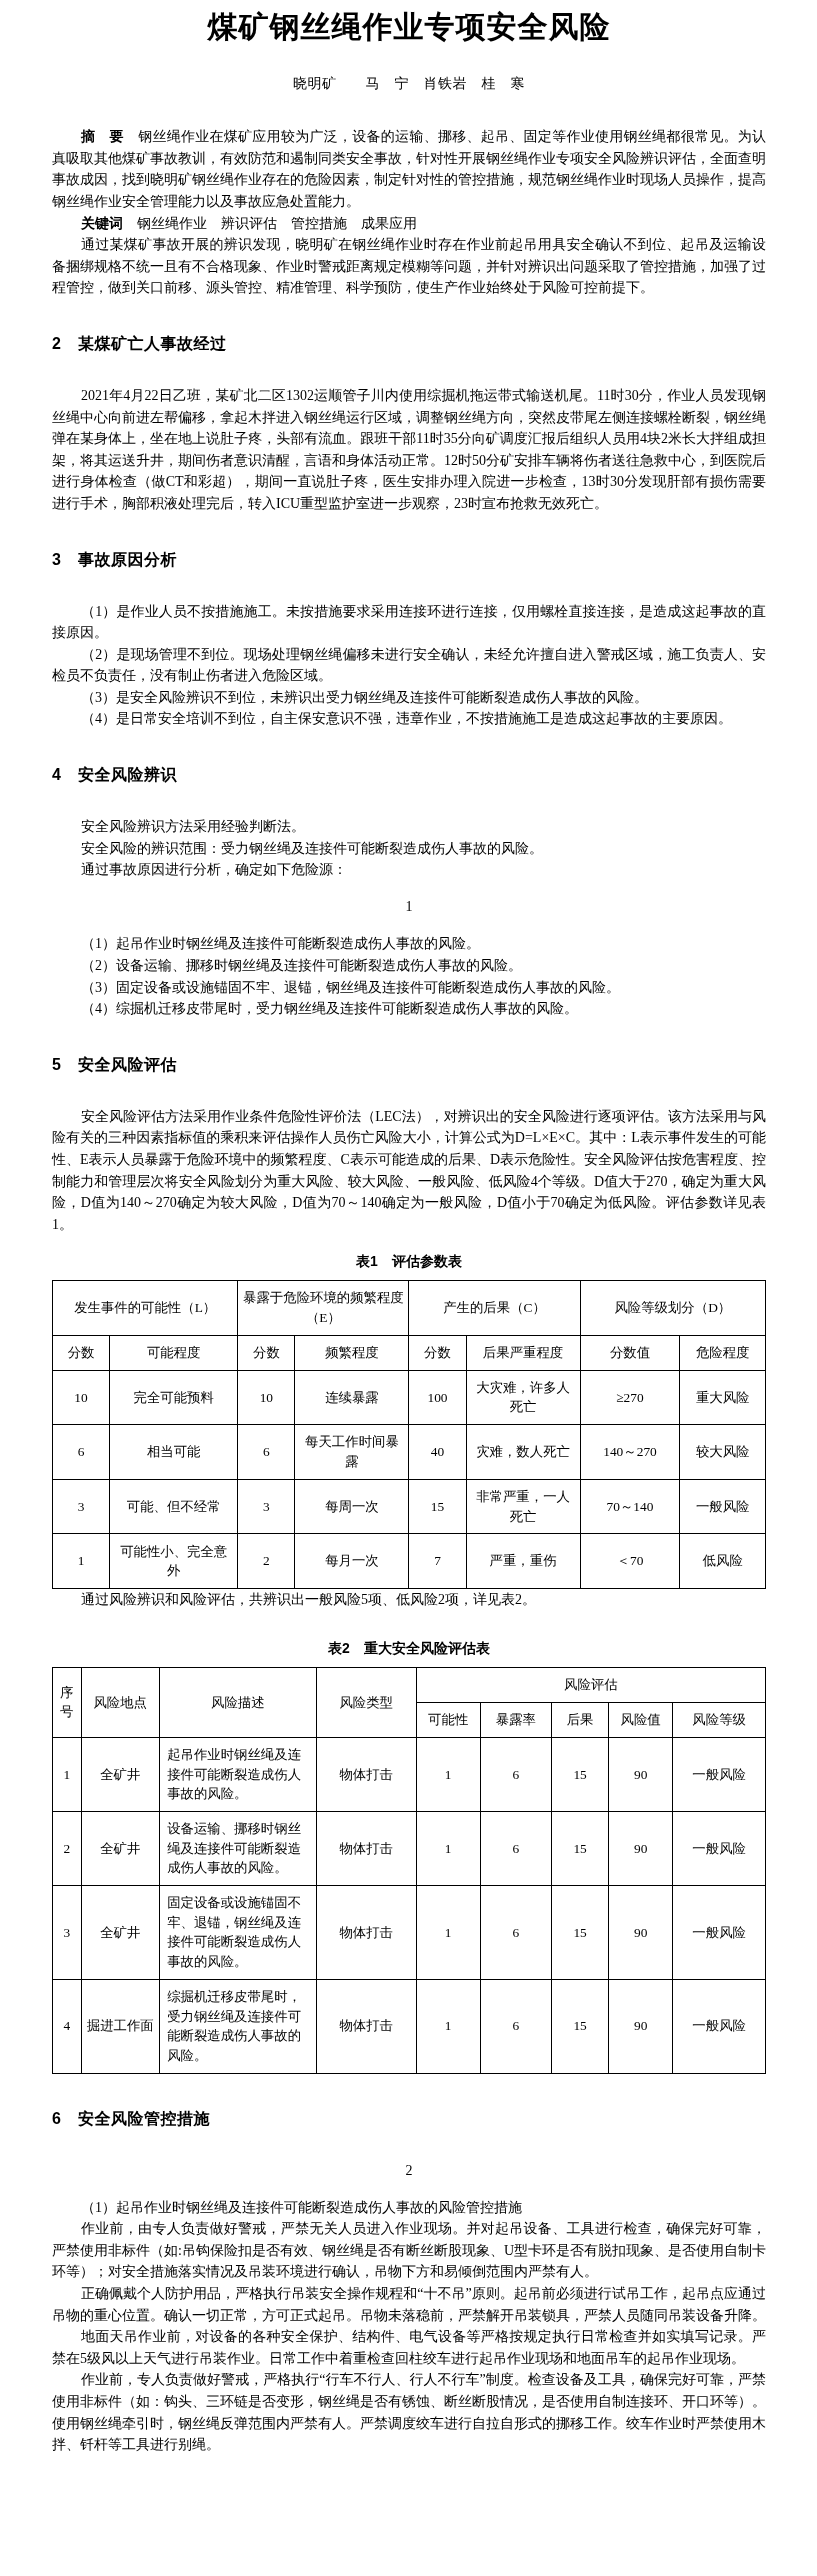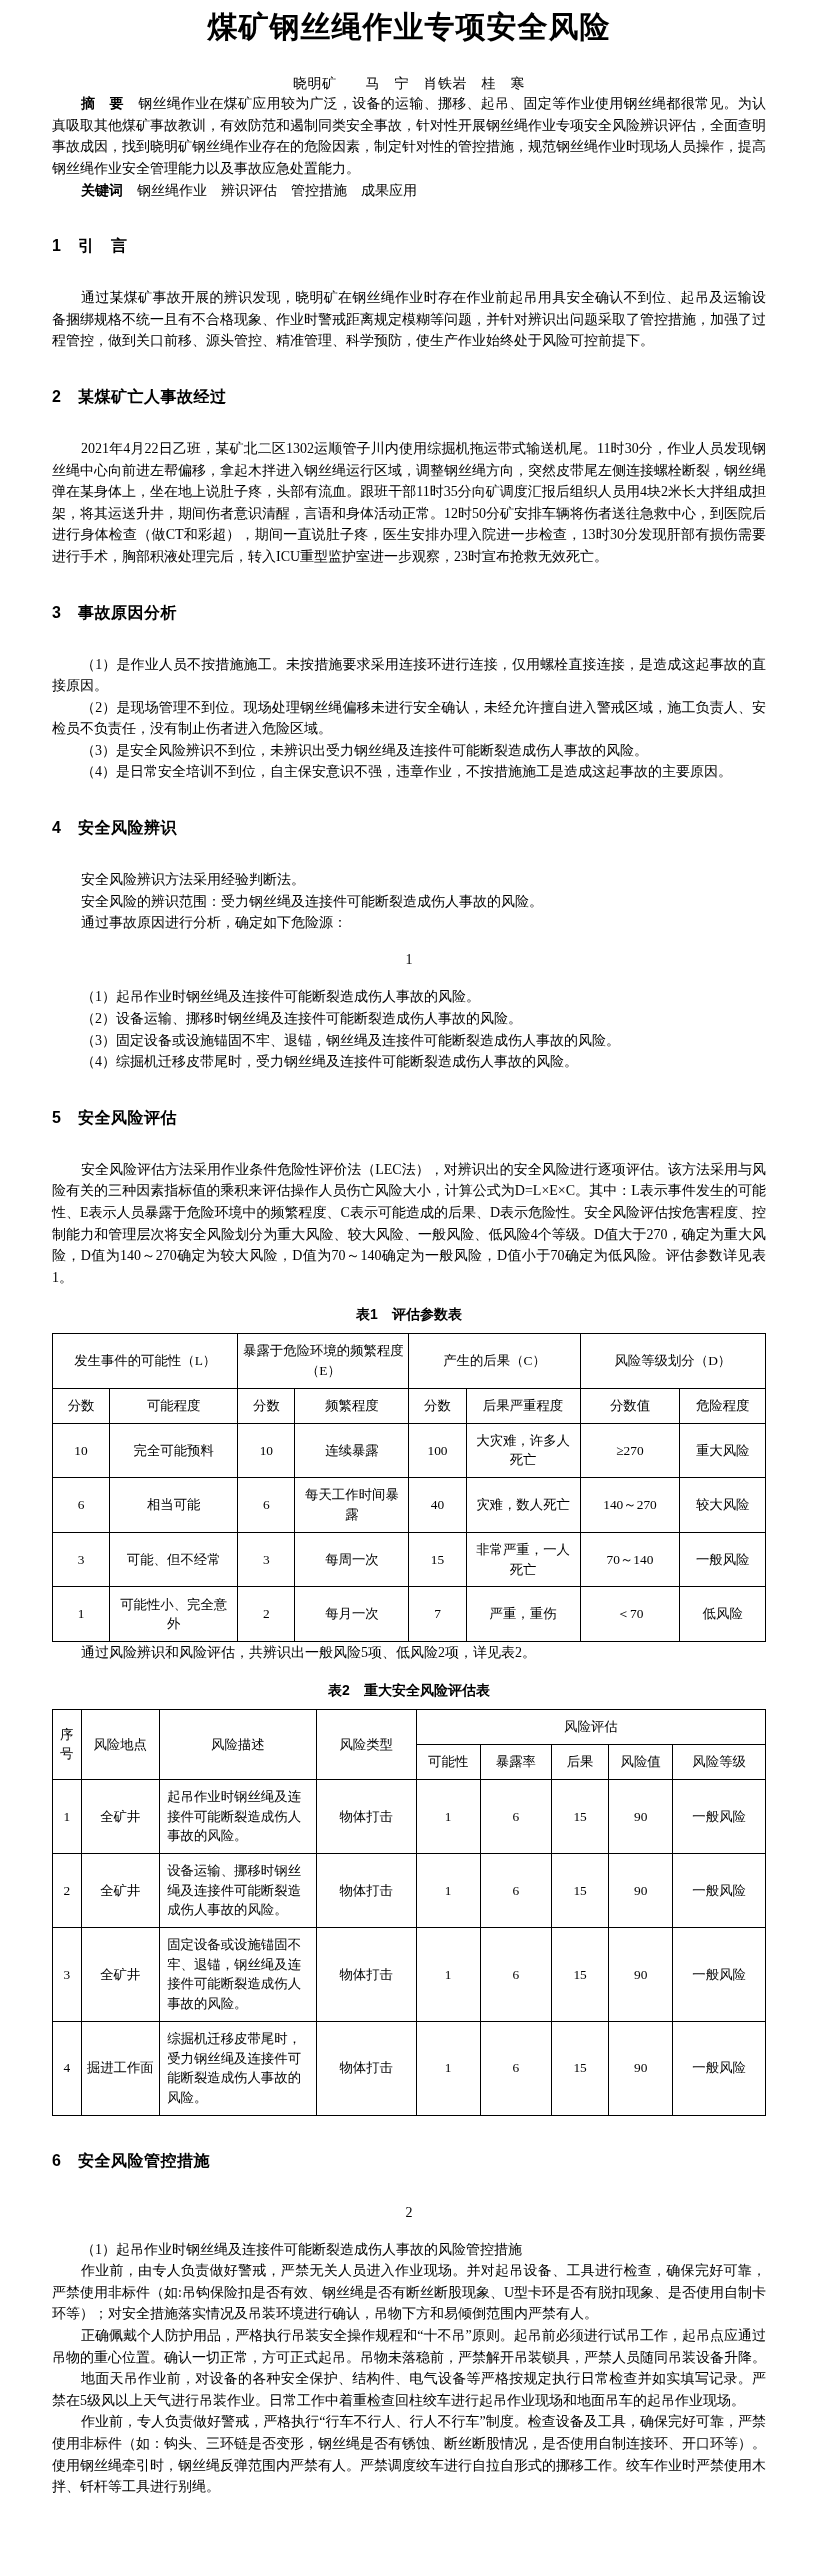--- a/index.html
+++ b/index.html
@@ -3,21 +3,21 @@
 <meta charset="utf-8">
 <style>
   html,body{margin:0;padding:0;background:#ffffff;color:#000;}
   body{width:818px;min-height:2959px;font-family:"Liberation Serif","DejaVu Serif",serif;}
   .page{box-sizing:border-box;width:818px;min-height:2959px;padding:8.2px 52px 15.5px 52px;}
   .title{font-family:"Liberation Sans","DejaVu Sans",sans-serif;font-weight:700;
          font-size:30px;line-height:37px;text-align:center;margin:0;letter-spacing:1px;}
   .authors{font-size:14px;text-align:center;margin-top:30px;letter-spacing:0.5px;}
   p.body{font-size:14px;line-height:21.6px;margin:0;text-indent:29px;text-align:justify;}
   .lbl{font-family:"Liberation Sans","DejaVu Sans",sans-serif;font-weight:700;}
-  .abstract-block{}
+  .abstract-block{margin-top:33px;}
   .keywords{margin-top:2.1px;}
   h2.sec{font-family:"Liberation Sans","DejaVu Sans",sans-serif;font-weight:700;
          font-size:16px;margin:35px 0 30px 0;letter-spacing:0.5px;}
   .pagenum{font-size:14px;text-align:center;margin:15.5px 0;line-height:21.6px;}
   .tbl-caption{font-family:Liberation Sans, sans-serif;font-weight:700;
                font-size:14px;text-align:center;margin:17.5px 0 9.3px 0;}
   table.grid{width:100%;border-collapse:collapse;border:1.5px solid #000;font-size:13.4px;}
   table.grid th,table.grid td{border:1px solid #000;text-align:center;vertical-align:middle;
                padding:7.2px 4.1px;line-height:19.6px;font-weight:400;}
   table.grid td.left{text-align:left;padding-left:7.2px;padding-right:5.2px;}
@@ -29,21 +29,20 @@
 
   <h1 class="title">煤矿钢丝绳作业专项安全风险</h1>
 
   <div class="authors">晓明矿　　马　宁　肖铁岩　桂　寒</div>
 
   <div class="abstract-block">
     <p class="body"><span class="lbl">摘　要</span>　<span>钢丝绳作业在煤矿应用较为广泛，设备的运输、挪移、起吊、固定等作业使用钢丝绳都很常见。为认真吸取其他煤矿事故教训，有效防范和遏制同类安全事故，针对性开展钢丝绳作业专项安全风险辨识评估，全面查明事故成因，找到晓明矿钢丝绳作业存在的危险因素，制定针对性的管控措施，规范钢丝绳作业时现场人员操作，提高钢丝绳作业安全管理能力以及事故应急处置能力。</span></p>
     <p class="body keywords"><span class="lbl">关键词</span>　<span>钢丝绳作业　辨识评估　管控措施　成果应用</span></p>
   </div>
 
-  <h2 class="sec">1　引　言</h2>
   <p class="body">通过某煤矿事故开展的辨识发现，晓明矿在钢丝绳作业时存在作业前起吊用具安全确认不到位、起吊及运输设备捆绑规格不统一且有不合格现象、作业时警戒距离规定模糊等问题，并针对辨识出问题采取了管控措施，加强了过程管控，做到关口前移、源头管控、精准管理、科学预防，使生产作业始终处于风险可控前提下。</p>
 
   <h2 class="sec">2　某煤矿亡人事故经过</h2>
   <p class="body">2021年4月22日乙班，某矿北二区1302运顺管子川内使用综掘机拖运带式输送机尾。11时30分，作业人员发现钢丝绳中心向前进左帮偏移，拿起木拌进入钢丝绳运行区域，调整钢丝绳方向，突然皮带尾左侧连接螺栓断裂，钢丝绳弹在某身体上，坐在地上说肚子疼，头部有流血。跟班干部11时35分向矿调度汇报后组织人员用4块2米长大拌组成担架，将其运送升井，期间伤者意识清醒，言语和身体活动正常。12时50分矿安排车辆将伤者送往急救中心，到医院后进行身体检查（做CT和彩超），期间一直说肚子疼，医生安排办理入院进一步检查，13时30分发现肝部有损伤需要进行手术，胸部积液处理完后，转入ICU重型监护室进一步观察，23时宣布抢救无效死亡。</p>
 
   <h2 class="sec">3　事故原因分析</h2>
   <p class="body">（1）是作业人员不按措施施工。未按措施要求采用连接环进行连接，仅用螺栓直接连接，是造成这起事故的直接原因。</p>
   <p class="body">（2）是现场管理不到位。现场处理钢丝绳偏移未进行安全确认，未经允许擅自进入警戒区域，施工负责人、安检员不负责任，没有制止伤者进入危险区域。</p>
   <p class="body">（3）是安全风险辨识不到位，未辨识出受力钢丝绳及连接件可能断裂造成伤人事故的风险。</p>
   <p class="body">（4）是日常安全培训不到位，自主保安意识不强，违章作业，不按措施施工是造成这起事故的主要原因。</p>
@@ -128,21 +127,21 @@
       <td>7</td>
       <td>严重，重伤</td>
       <td>＜70</td>
       <td>低风险</td>
     </tr>
   </tbody>
     </table>
 
   <p class="body" style="">通过风险辨识和风险评估，共辨识出一般风险5项、低风险2项，详见表2。</p>
 
-  <div class="tbl-caption" style="margin-top:18px;">表2　重大安全风险评估表</div>
+  <div class="tbl-caption" style="margin-top:29px;">表2　重大安全风险评估表</div>
   <table class="grid">
     <colgroup>
       <col style="width:4%">
         <col style="width:11%">
         <col style="width:22%">
         <col style="width:14%">
       <col style="width:9%">
         <col style="width:10%">
         <col style="width:8%">
         <col style="width:9%">

